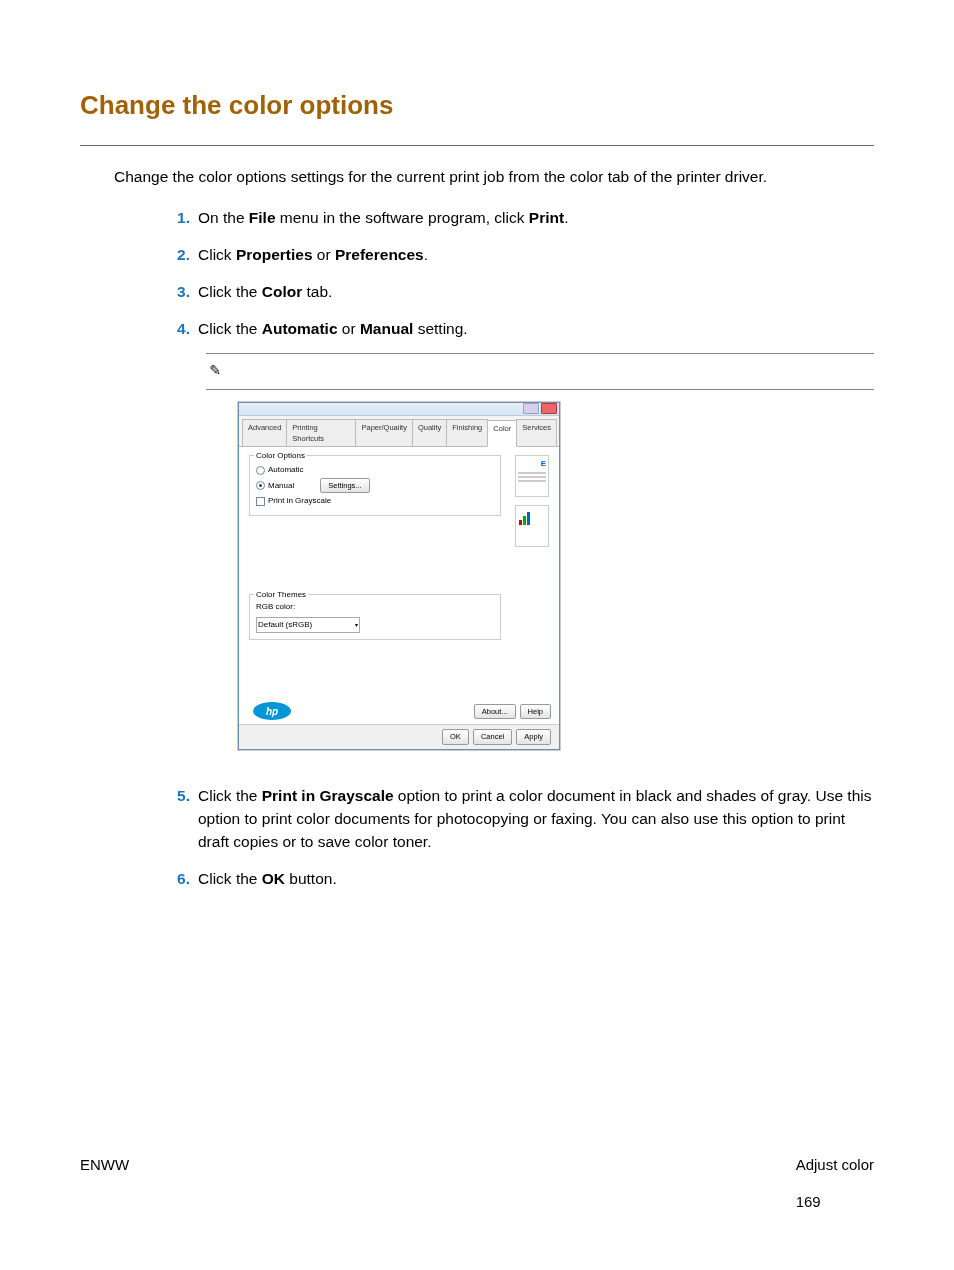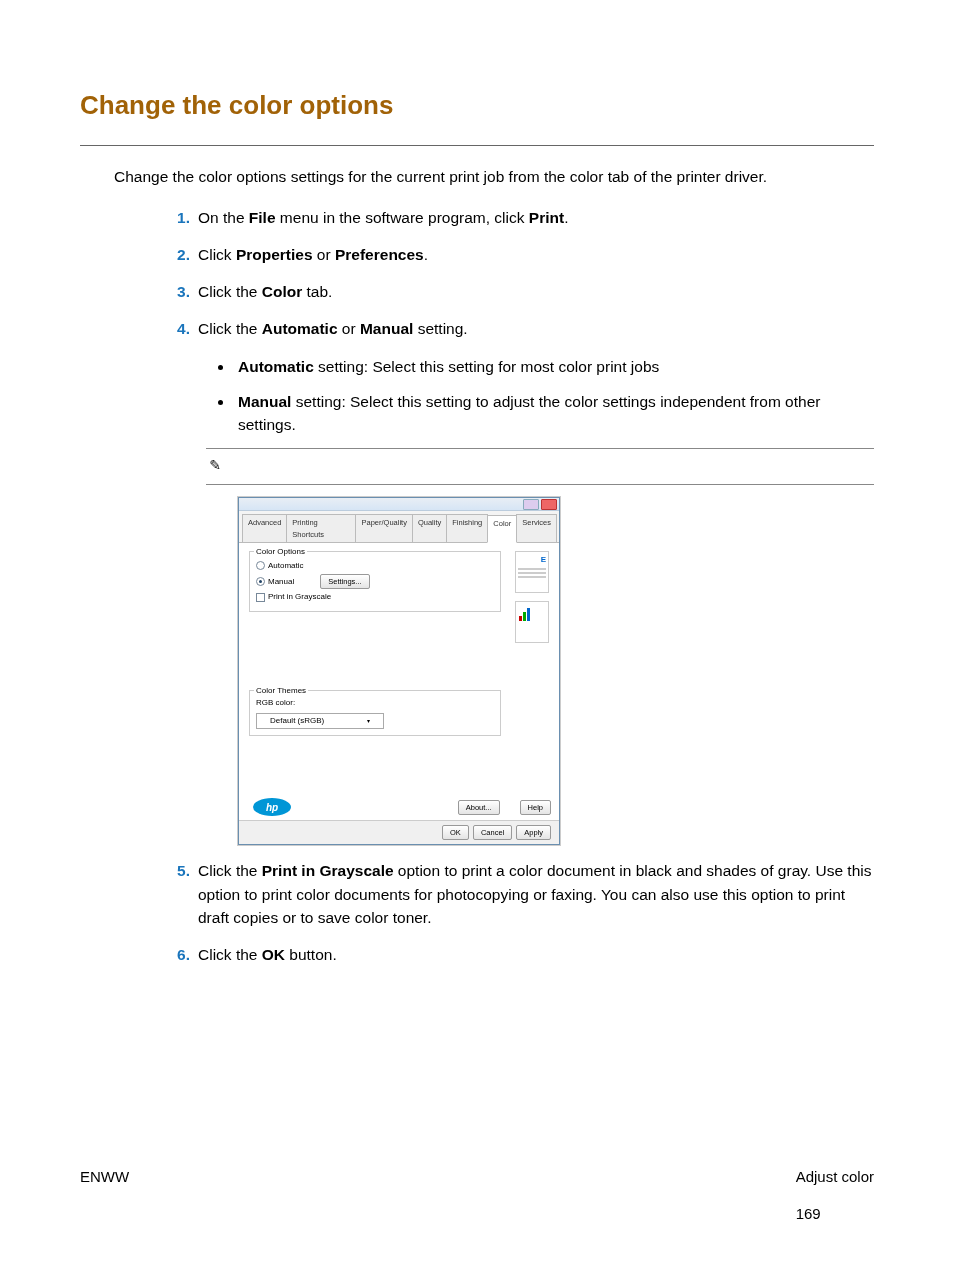--- a/index.html
+++ b/index.html
@@ -81,21 +81,21 @@
   .note-label {
     color: #1a75bc;
     font-weight: bold;
     margin-right: 8px;
   }
   .note-text { display: inline; }
 
   
   .dialog {
     width: 320px;
-    margin: 12px 0 0 40px;
+    margin: 12px 0 20px 40px;
     border: 1px solid #6a8fb0;
     font-family: "Segoe UI", Tahoma, sans-serif;
     font-size: 8px;
     background: #f0f0f0;
     box-shadow: 0 0 0 1px #ccc;
   }
   .titlebar {
     height: 12px;
     background: linear-gradient(#e8eef5,#d6e5f5);
     border-bottom: 1px solid #bcd;
@@ -175,37 +175,37 @@
   .preview.bottom .bars span:nth-child(2){height:9px;background:#0a0;}
   .preview.bottom .bars span:nth-child(3){height:13px;background:#06c;}
   .group2 {
     border: 1px solid #ccc;
     padding: 6px;
     margin-bottom: 50px;
     position: relative;
   }
   .group2 .gb-title { position:absolute;top:-6px;left:4px;background:#fff;padding:0 2px; }
   .combo {
-    border: 1px solid #aaa; padding: 1px 13px; width: 100px; display:flex; justify-content:space-between; align-items:center; margin-top:4px;
+    border: 1px solid #aaa; padding: 1px 1px; width: 100px; display:flex; justify-content:space-between; align-items:center; margin-top:4px;
   }
   .combo .arrow { font-size:6px; }
   .hp-logo {
     width: 38px; height: 18px; border-radius: 50%; background: #0096d6; display:inline-flex;align-items:center;justify-content:center;color:#fff;font-size:10px;font-style:italic;font-weight:bold; margin-left: 6px; text-align: right;
   }
   .dlg-footer-upper {
     background:#fff; display:flex; justify-content:space-between; align-items:center; padding:4px 8px;
   }
-  .dlg-footer-upper .right { display:flex; gap:20px; }
+  .dlg-footer-upper .right { display:flex; gap:4px; }
   .dlg-footer-lower {
     background:#f0f0f0; display:flex; justify-content:flex-end; gap:4px; padding:4px 8px; border-top:1px solid #ccc;
   }
 
   .page-footer {
     position: absolute;
-    bottom: 48px;
+    bottom: 60px;
     left: 80px;
     right: 80px;
     display: flex;
     justify-content: space-between;
     font-size: 15px;
     color: #000;
   }
   .page-footer .right { display:flex; gap:20px;flex-direction:column; }
 </style>
 </head>
@@ -234,28 +234,20 @@
       <span class="step-num">3.</span>
       <span class="step-body">
         <span>Click the </span><span class="bold">Color</span><span> tab.</span>
       </span>
     </li>
     <li>
       <span class="step-num">4.</span>
       <span class="step-body">
         <span>Click the </span><span class="bold">Automatic</span><span> or </span><span class="bold">Manual</span><span> setting.</span>
 
-        <ul class="sub">
-          <li>
-            <span class="bold">Automatic</span><span> setting: Select this setting for most color print jobs</span>
-          </li>
-          <li>
-            <span class="bold">Manual</span><span> setting: Select this setting to adjust the color settings independent from other settings.</span>
-          </li>
-        </ul>
 
         <div class="note-row">
           <span class="note-icon">✎</span>
         </div>
 
         
         <div class="dialog">
           <div class="titlebar">
             <span class="winbtn min"></span>
             <span class="winbtn"></span>

